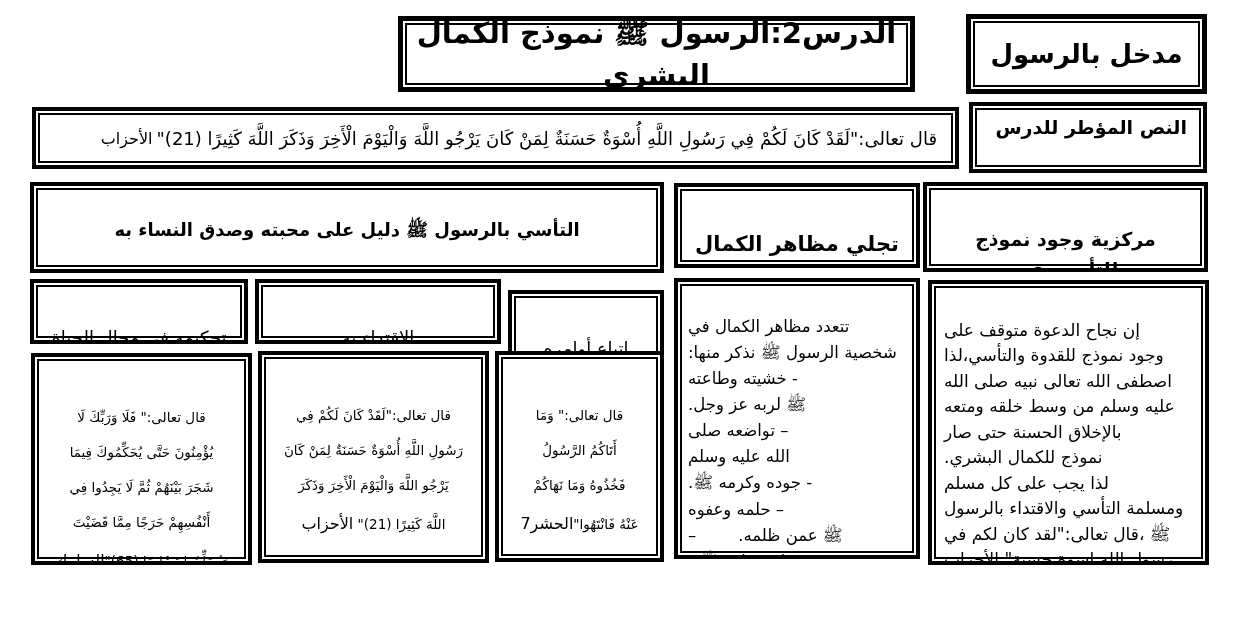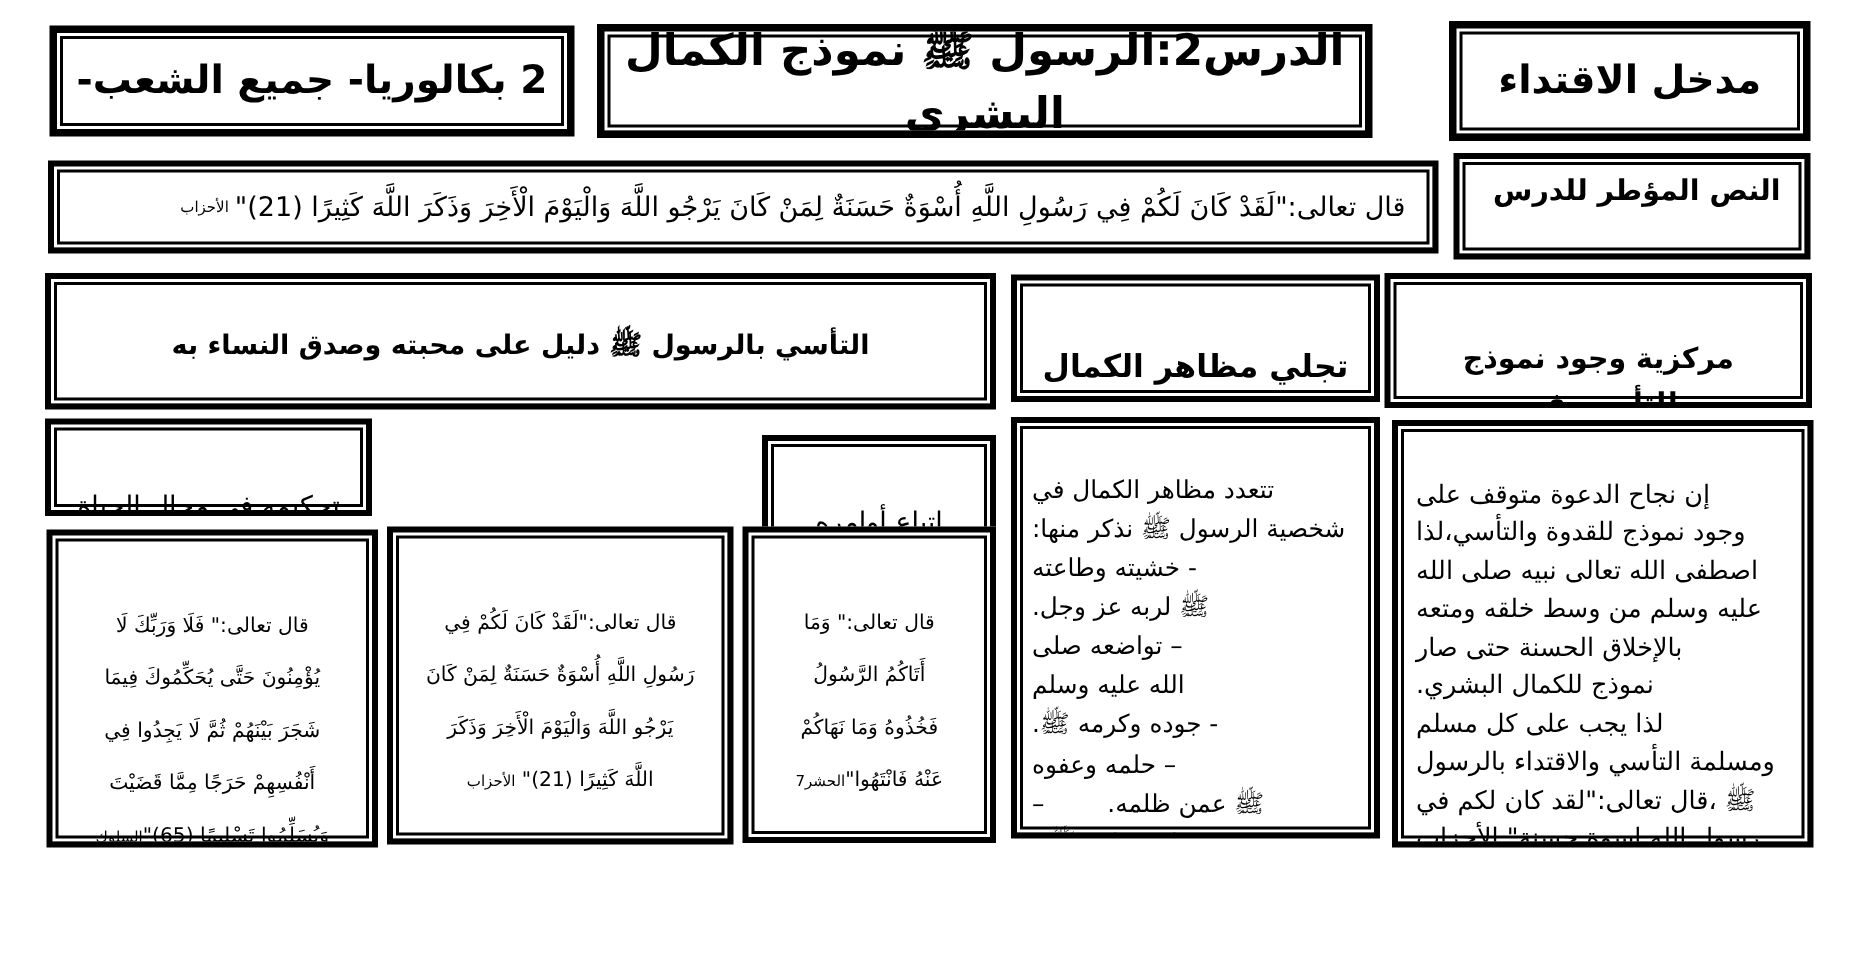--- a/index.html
+++ b/index.html
@@ -21,41 +21,38 @@
   .t-level{font-size:26px;}
   .label-box{font-weight:bold;font-size:19px;text-align:right;padding:10px 16px;}
   .verse-box{display:flex;align-items:center;justify-content:flex-start;padding:0 18px;font-size:18px;white-space:nowrap;}
   .verse-box .ref{margin-right:4px;}
   .hdr{font-weight:bold;text-align:center;white-space:pre-line;}
   .hdr-centrality{font-size:19px;line-height:1.55;padding-top:10px;}
   .hdr-manifest{font-size:21px;line-height:1.55;padding-top:8px;}
   .hdr-emulation{font-size:18px;padding-top:12px;}
   .subhdr{font-size:18px;text-align:center;white-space:pre-line;line-height:1.7;padding-top:9px;}
   .quote{white-space:pre-line;text-align:center;font-size:13.5px;line-height:2.6;padding-top:8px;}
-  .ref{font-size:10px;font-weight:normal;}
+  .ref{font-size:16px;font-weight:normal;}
   .bodytext{white-space:pre-line;text-align:left;}
   .body-centrality{font-size:17px;line-height:1.5;padding:8px 12px;}
   .body-manifest{font-size:16.5px;line-height:1.58;padding:6px 10px;}
 </style>
 </head>
 <body>
 
 <div class="page">
 
   <div class="dbox thick center-box" style="left:966px;top:14px;width:241px;height:80px;">
-    <span class="kufi t-entry">مدخل الاقتداء</span>
+    <span class="kufi t-entry">مدخل بالرسول</span>
   </div>
 
   <div class="dbox thick center-box" style="left:398px;top:16px;width:517px;height:76px;">
     <span class="kufi t-title">الدرس2:الرسول ﷺ نموذج الكمال البشري</span>
   </div>
 
-  <div class="dbox thick center-box" style="left:33px;top:17px;width:350px;height:74px;">
-    <span class="kufi t-level">2 بكالوريا- جميع الشعب-</span>
-  </div>
 
   <div class="dbox label-box" style="left:969px;top:102px;width:238px;height:71px;padding-left:16px;">
     <span>النص المؤطر للدرس</span>
   </div>
 
   <div class="dbox verse-box" style="left:32px;top:107px;width:927px;height:62px;">
     <span>قال تعالى:"لَقَدْ كَانَ لَكُمْ فِي رَسُولِ اللَّهِ أُسْوَةٌ حَسَنَةٌ لِمَنْ كَانَ يَرْجُو اللَّهَ وَالْيَوْمَ الْأَخِرَ وَذَكَرَ اللَّهَ كَثِيرًا (21)"</span>
     <span class="ref">الأحزاب</span>
   </div>
 
@@ -98,20 +95,23 @@
 &nbsp;– حلمه وعفوه
 ﷺ عمن ظلمه.&nbsp;&nbsp;&nbsp;&nbsp;&nbsp;&nbsp;&nbsp;&nbsp;–
 عظمة خلقه ﷺ .</span>
   </div>
 
   <div class="dbox subhdr" style="left:508px;top:290px;width:156px;height:82px;">
     <span>اتباع أوامره
 واجتناب نواهيه</span>
   </div>
 
+  <div class="dbox subhdr" style="left:255px;top:279px;width:246px;height:65px;">
+    <span>الاقتداء به</span>
+  </div>
 
   <div class="dbox subhdr" style="left:30px;top:279px;width:218px;height:65px;">
     <span>تحكيمه في مجال الحياة</span>
   </div>
 
   <div class="dbox quote" style="left:495px;top:351px;width:169px;height:211px;">
     <span>قال تعالى:" وَمَا
 أَتَاكُمُ الرَّسُولُ
 فَخُذُوهُ وَمَا نَهَاكُمْ
 عَنْهُ فَانْتَهُوا"</span><span class="ref">الحشر7</span>

